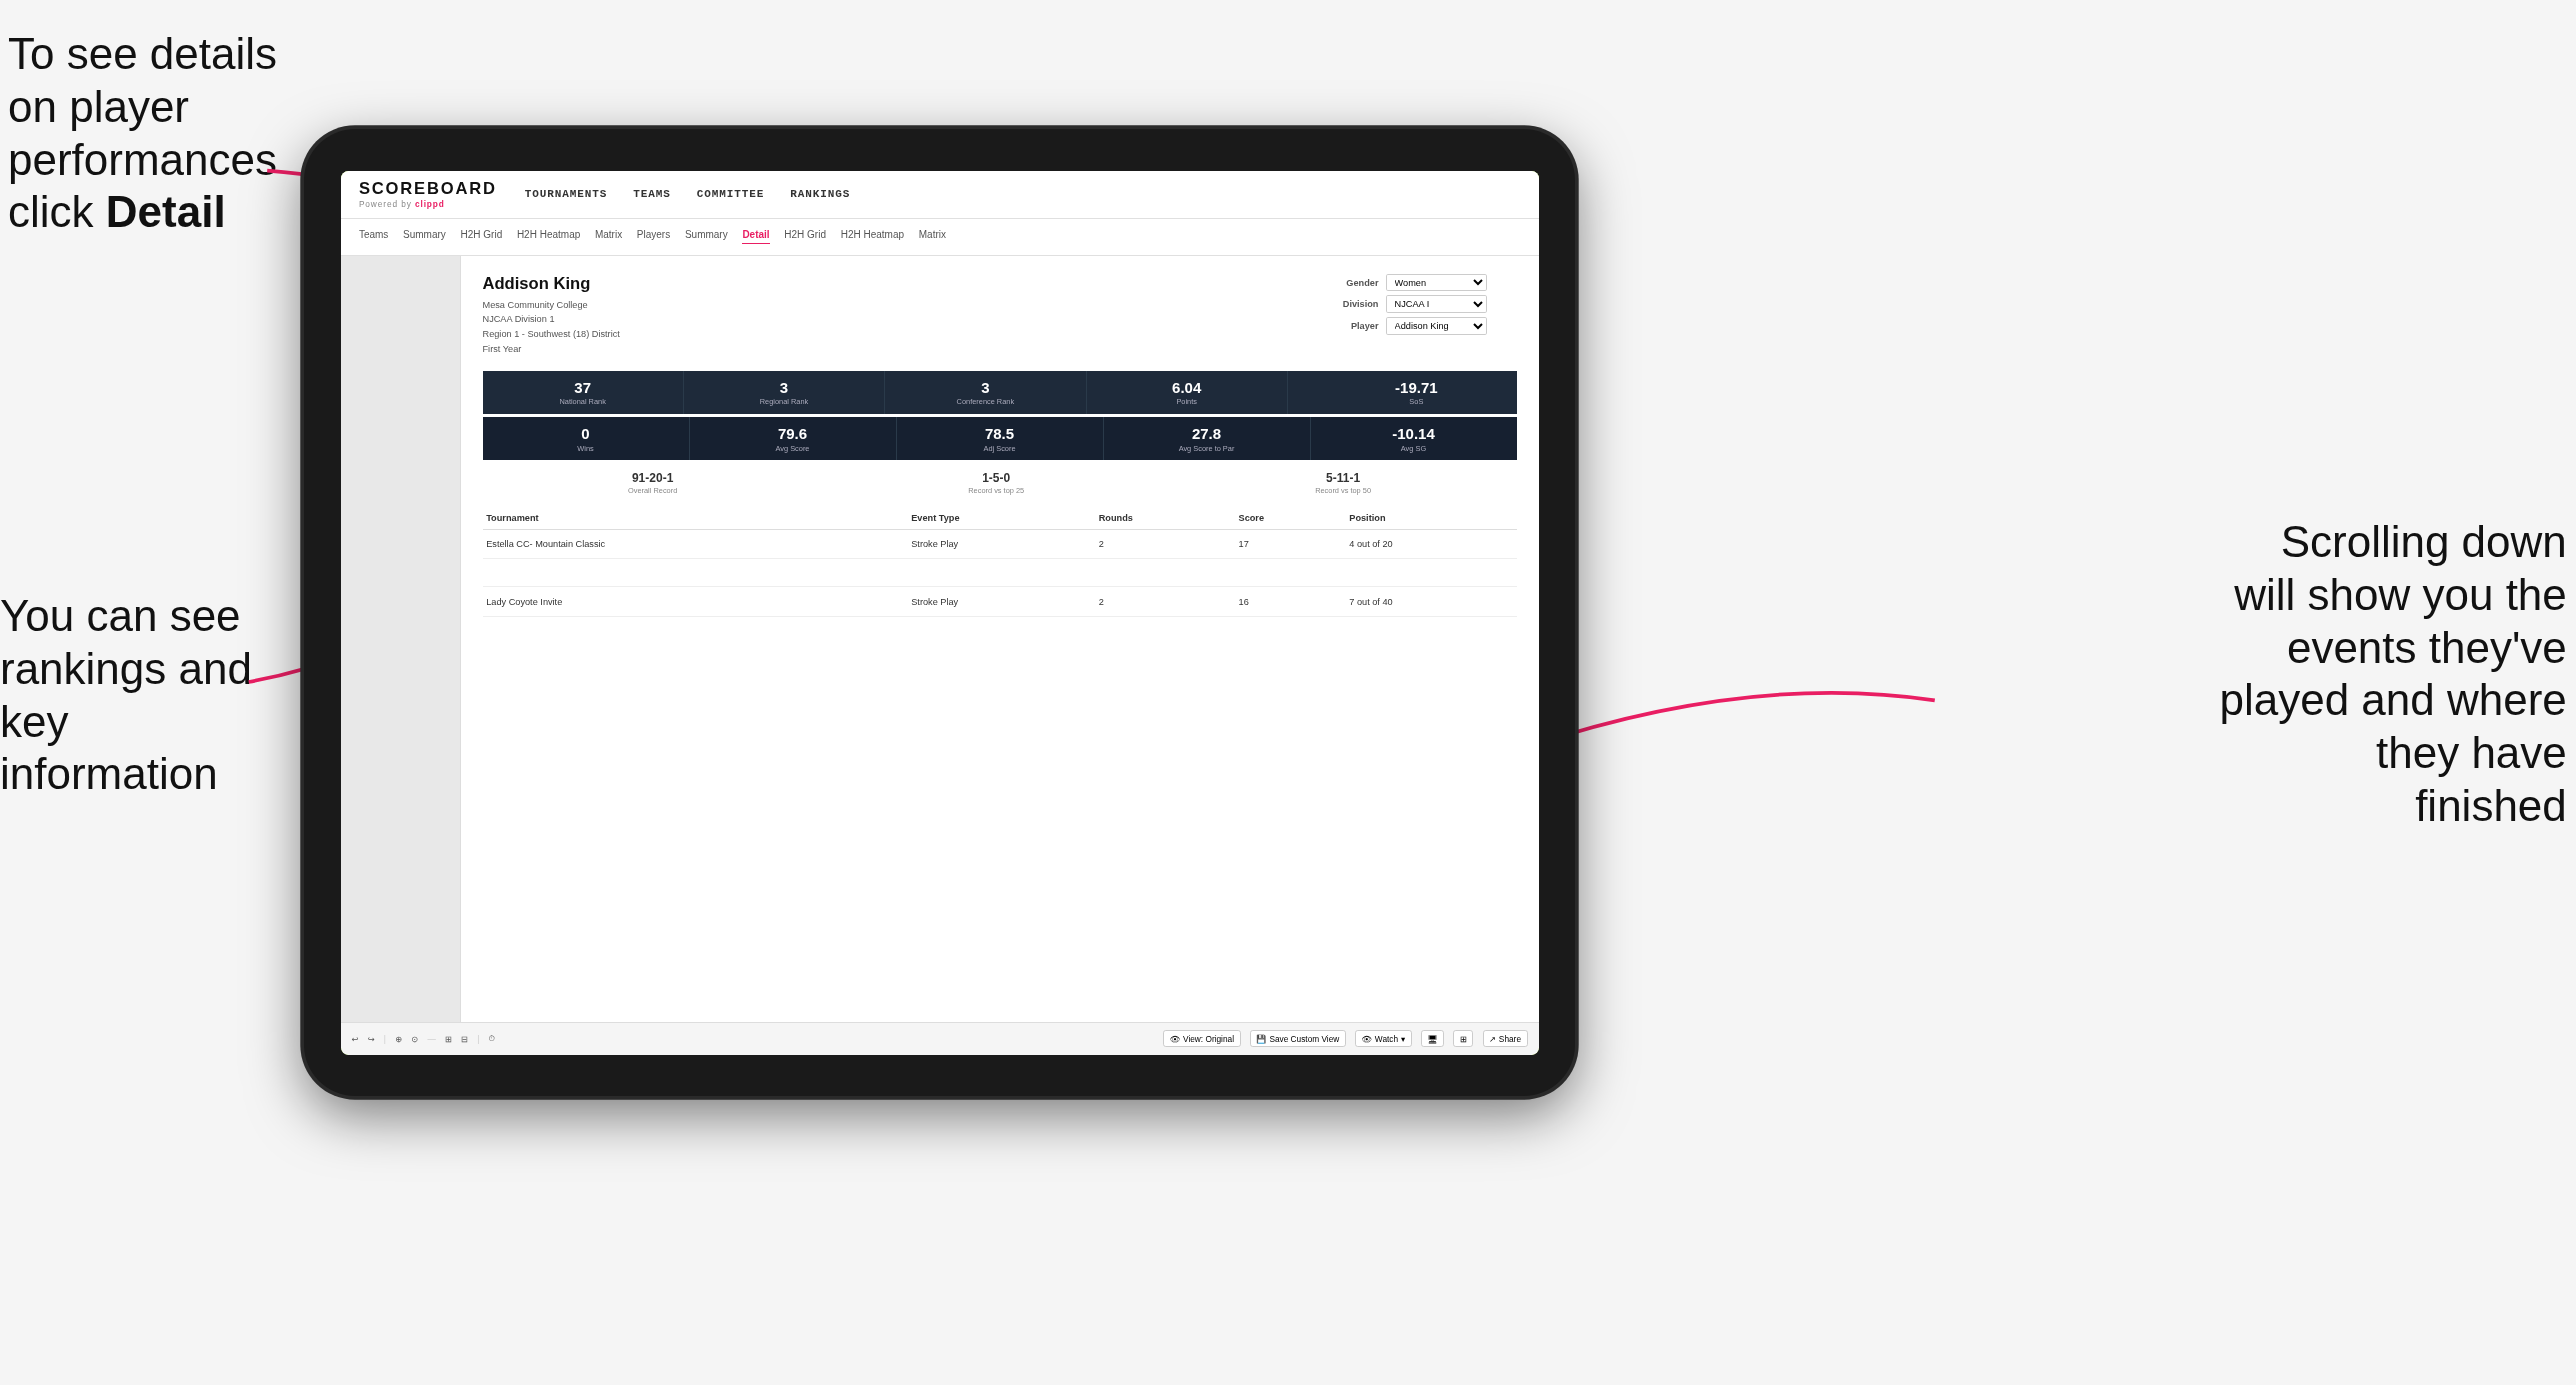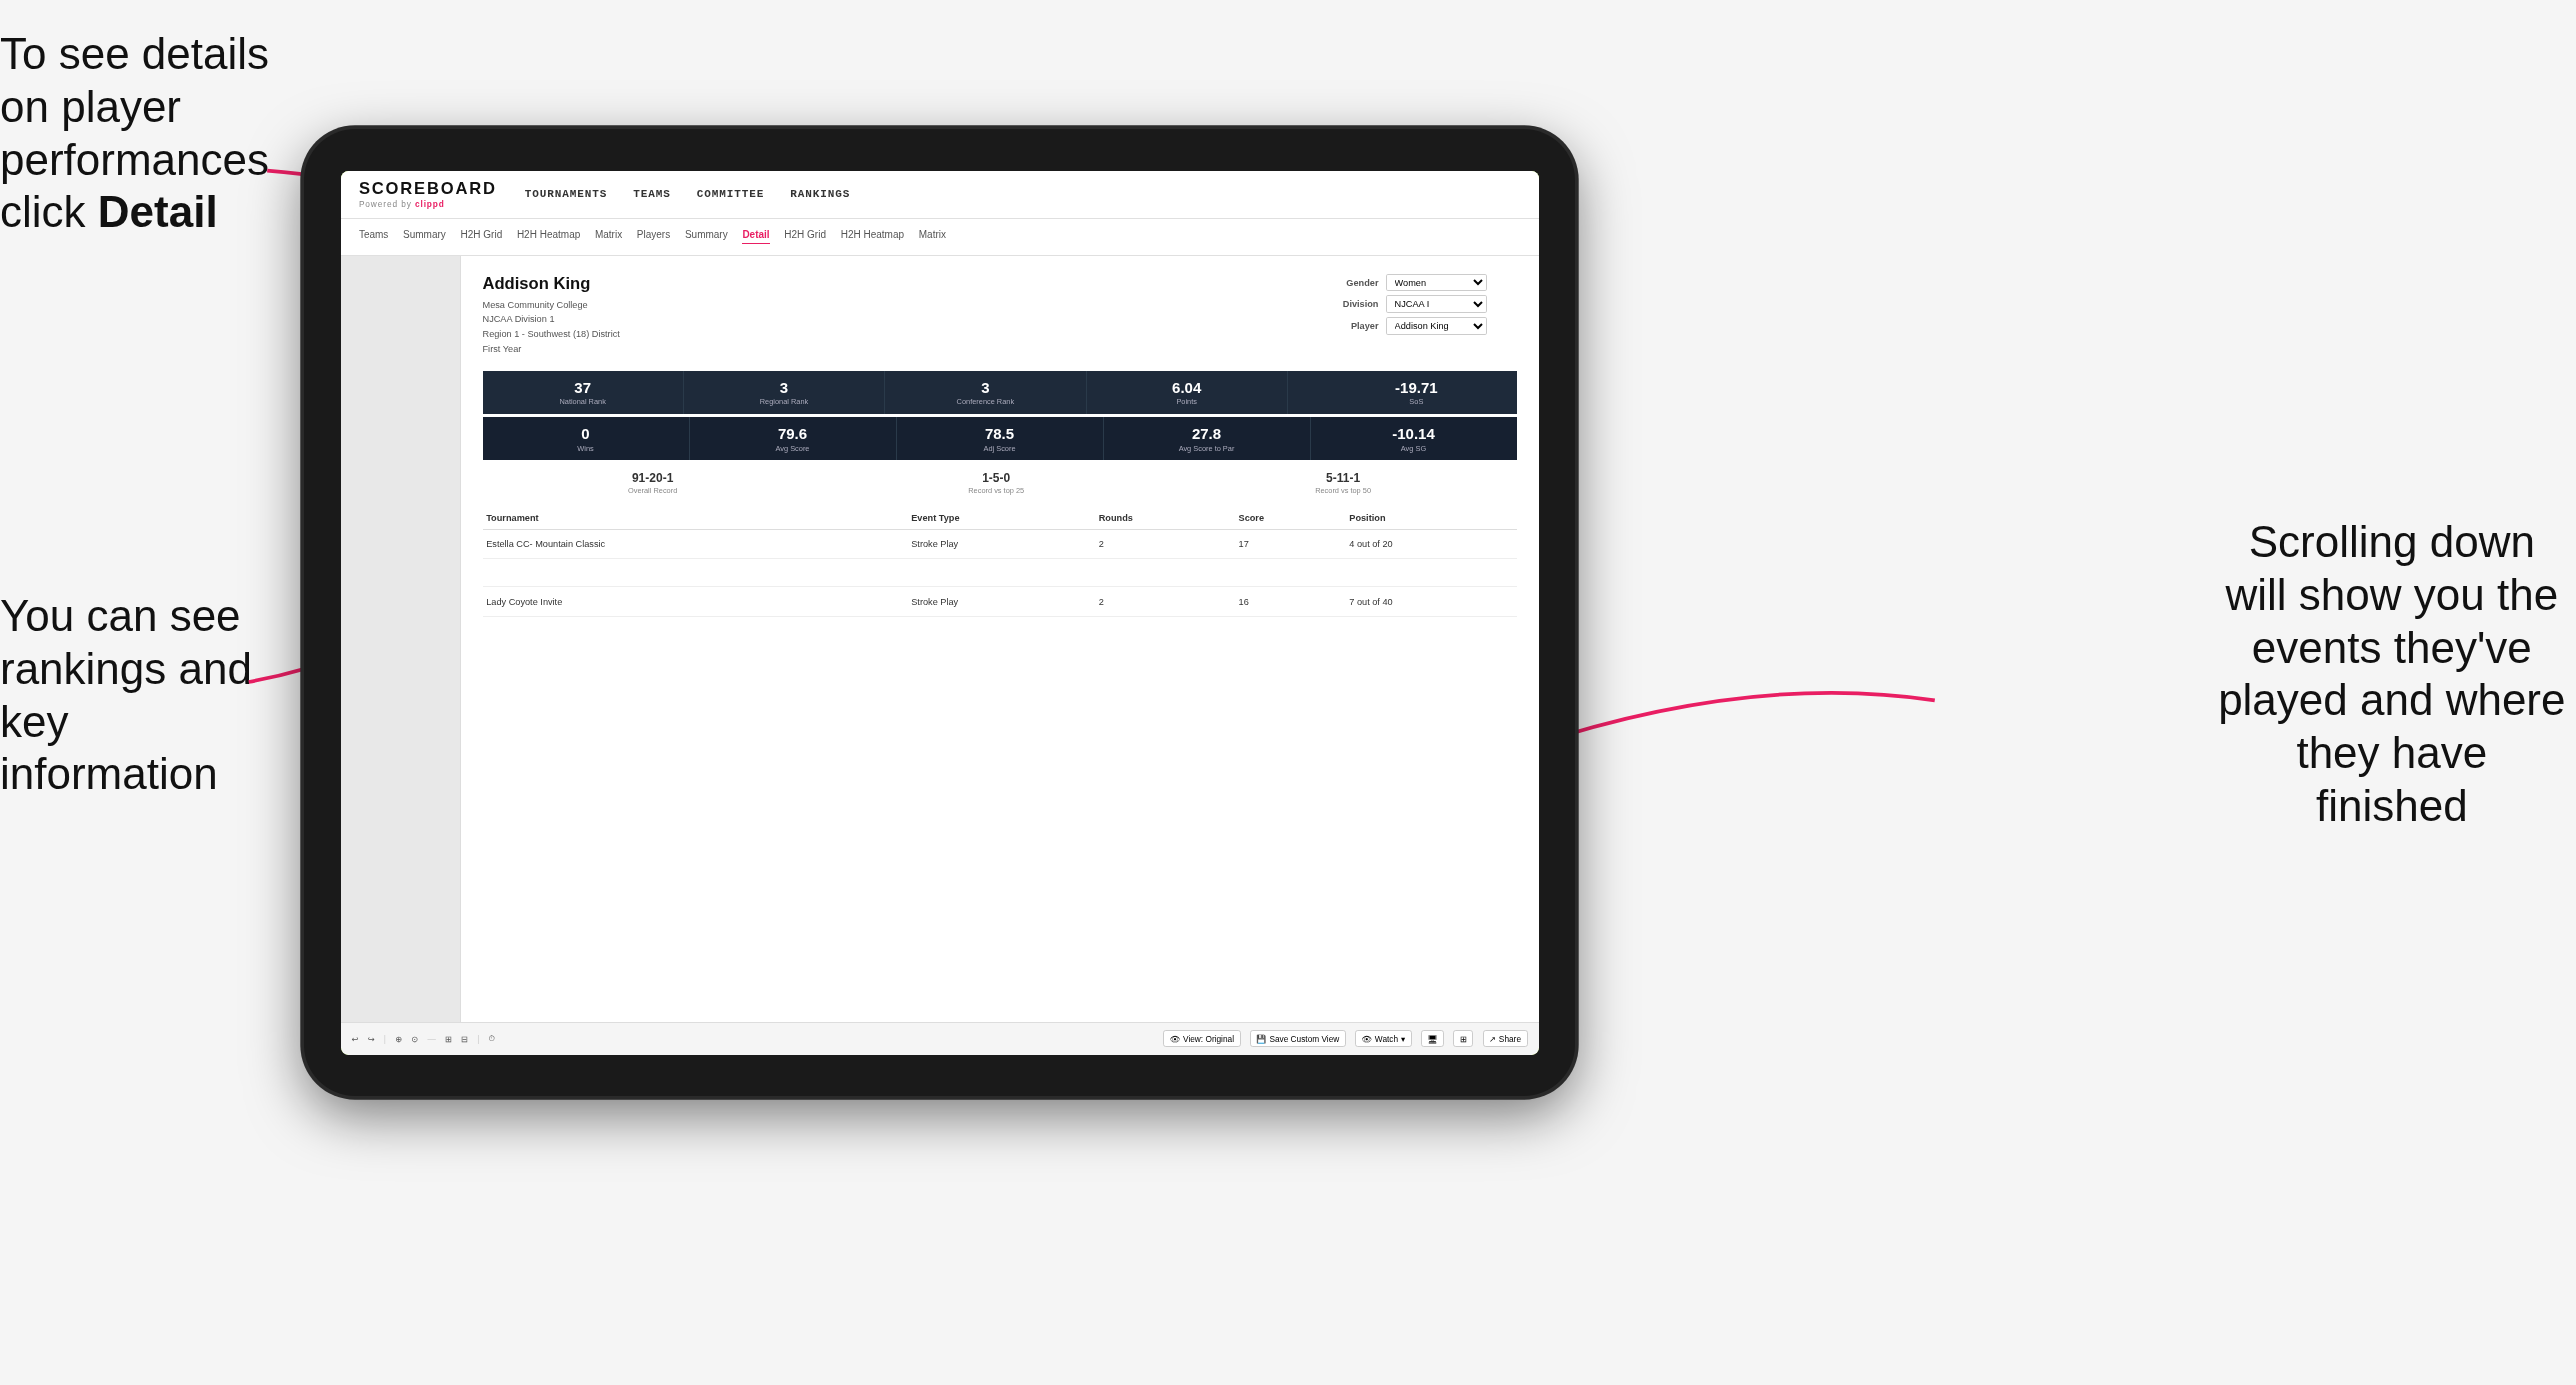--- a/index.html
+++ b/index.html
@@ -8,38 +8,38 @@
       font-family: Arial, Helvetica, sans-serif;
       width: 2576px;
       height: 1386px;
       position: relative;
       overflow: hidden;
     }
 
     
     .annotation-left {
       position: absolute;
-      left: 0;
+      left: 8px;
       top: 28px;
       width: 313px;
       font-size: 44px;
       line-height: 1.2;
       color: #111;
     }
     .annotation-left strong { font-weight: 900; }
 
     .annotation-right {
       position: absolute;
       right: 9.2px;
       top: 516px;
       width: 350px;
       font-size: 44px;
       line-height: 1.2;
       color: #111;
-      text-align: center;
+      text-align: right;
     }
 
     
     .arrows-overlay {
       position: absolute;
       top: 0; left: 0;
       width: 2576px;
       height: 1386px;
       pointer-events: none;
     }

